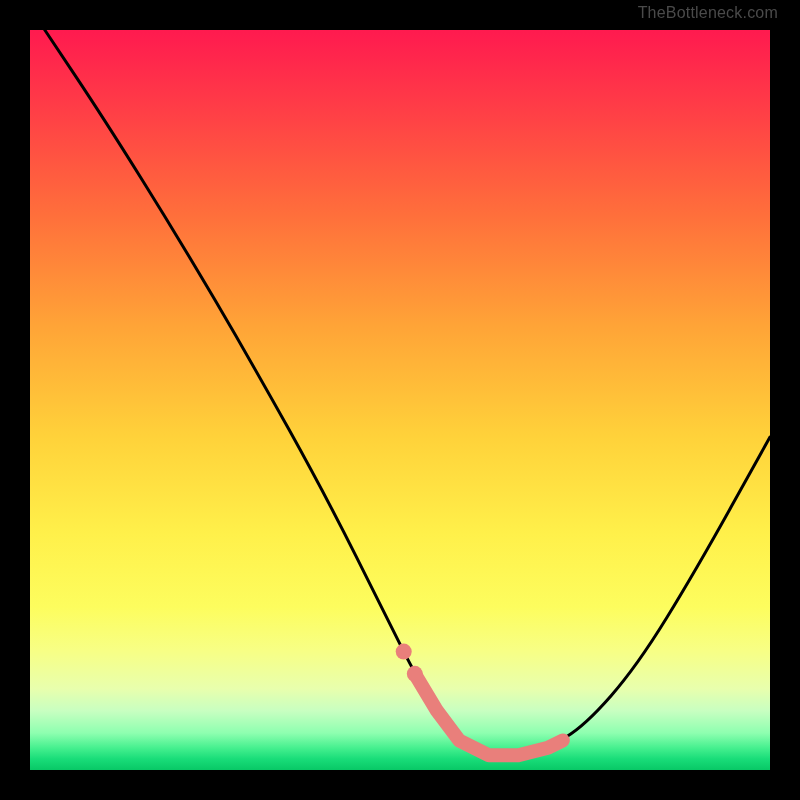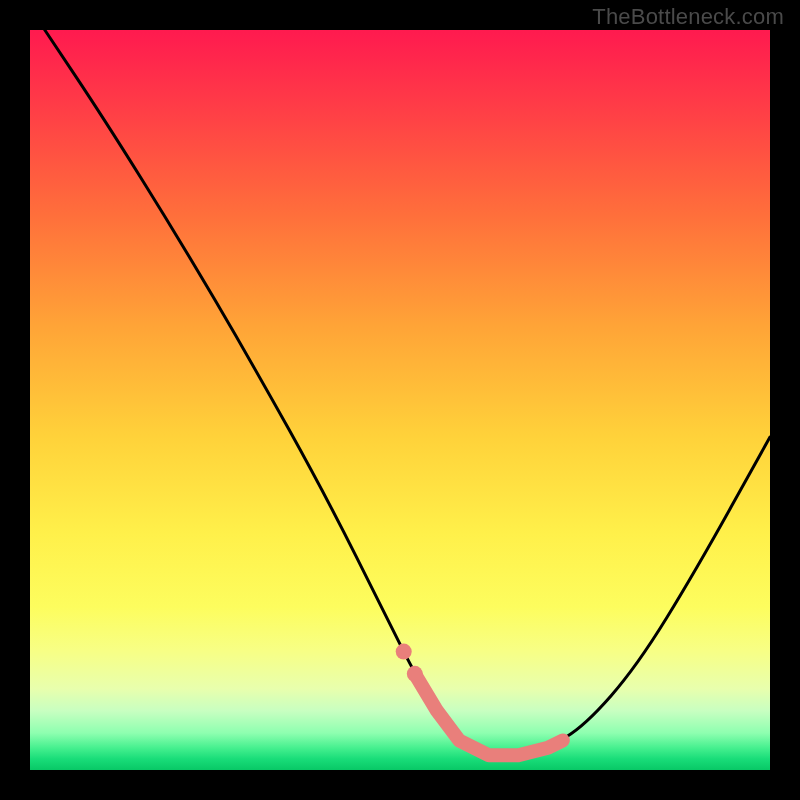--- a/index.html
+++ b/index.html
@@ -38,23 +38,23 @@
       #c8ffc1 92%,
       #8effb0 95%,
       #46f08f 97%,
       #19dd79 98.5%,
       #08c866 100%
     );
   }
   .watermark {
     position: absolute;
     top: 4px;
-    right: 16px;
+    right: 22px;
     color: #4a4a4a;
-    font-size: 22px;
+    font-size: 16px;
     font-weight: 500;
     letter-spacing: 0.2px;
     user-select: none;
   }
   svg.curve {
     position: absolute;
     left: 0;
     top: 0;
     width: 740px;
     height: 740px;

